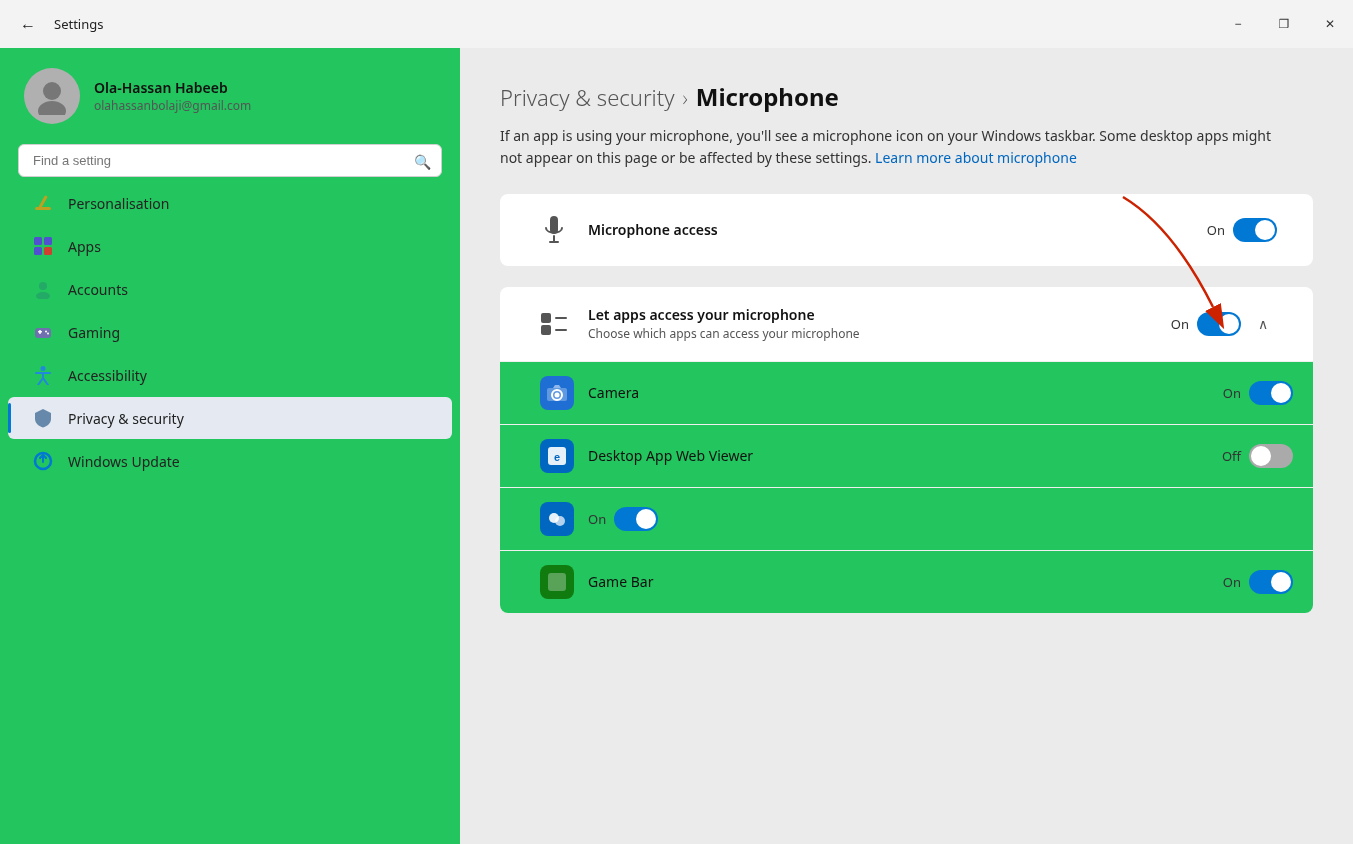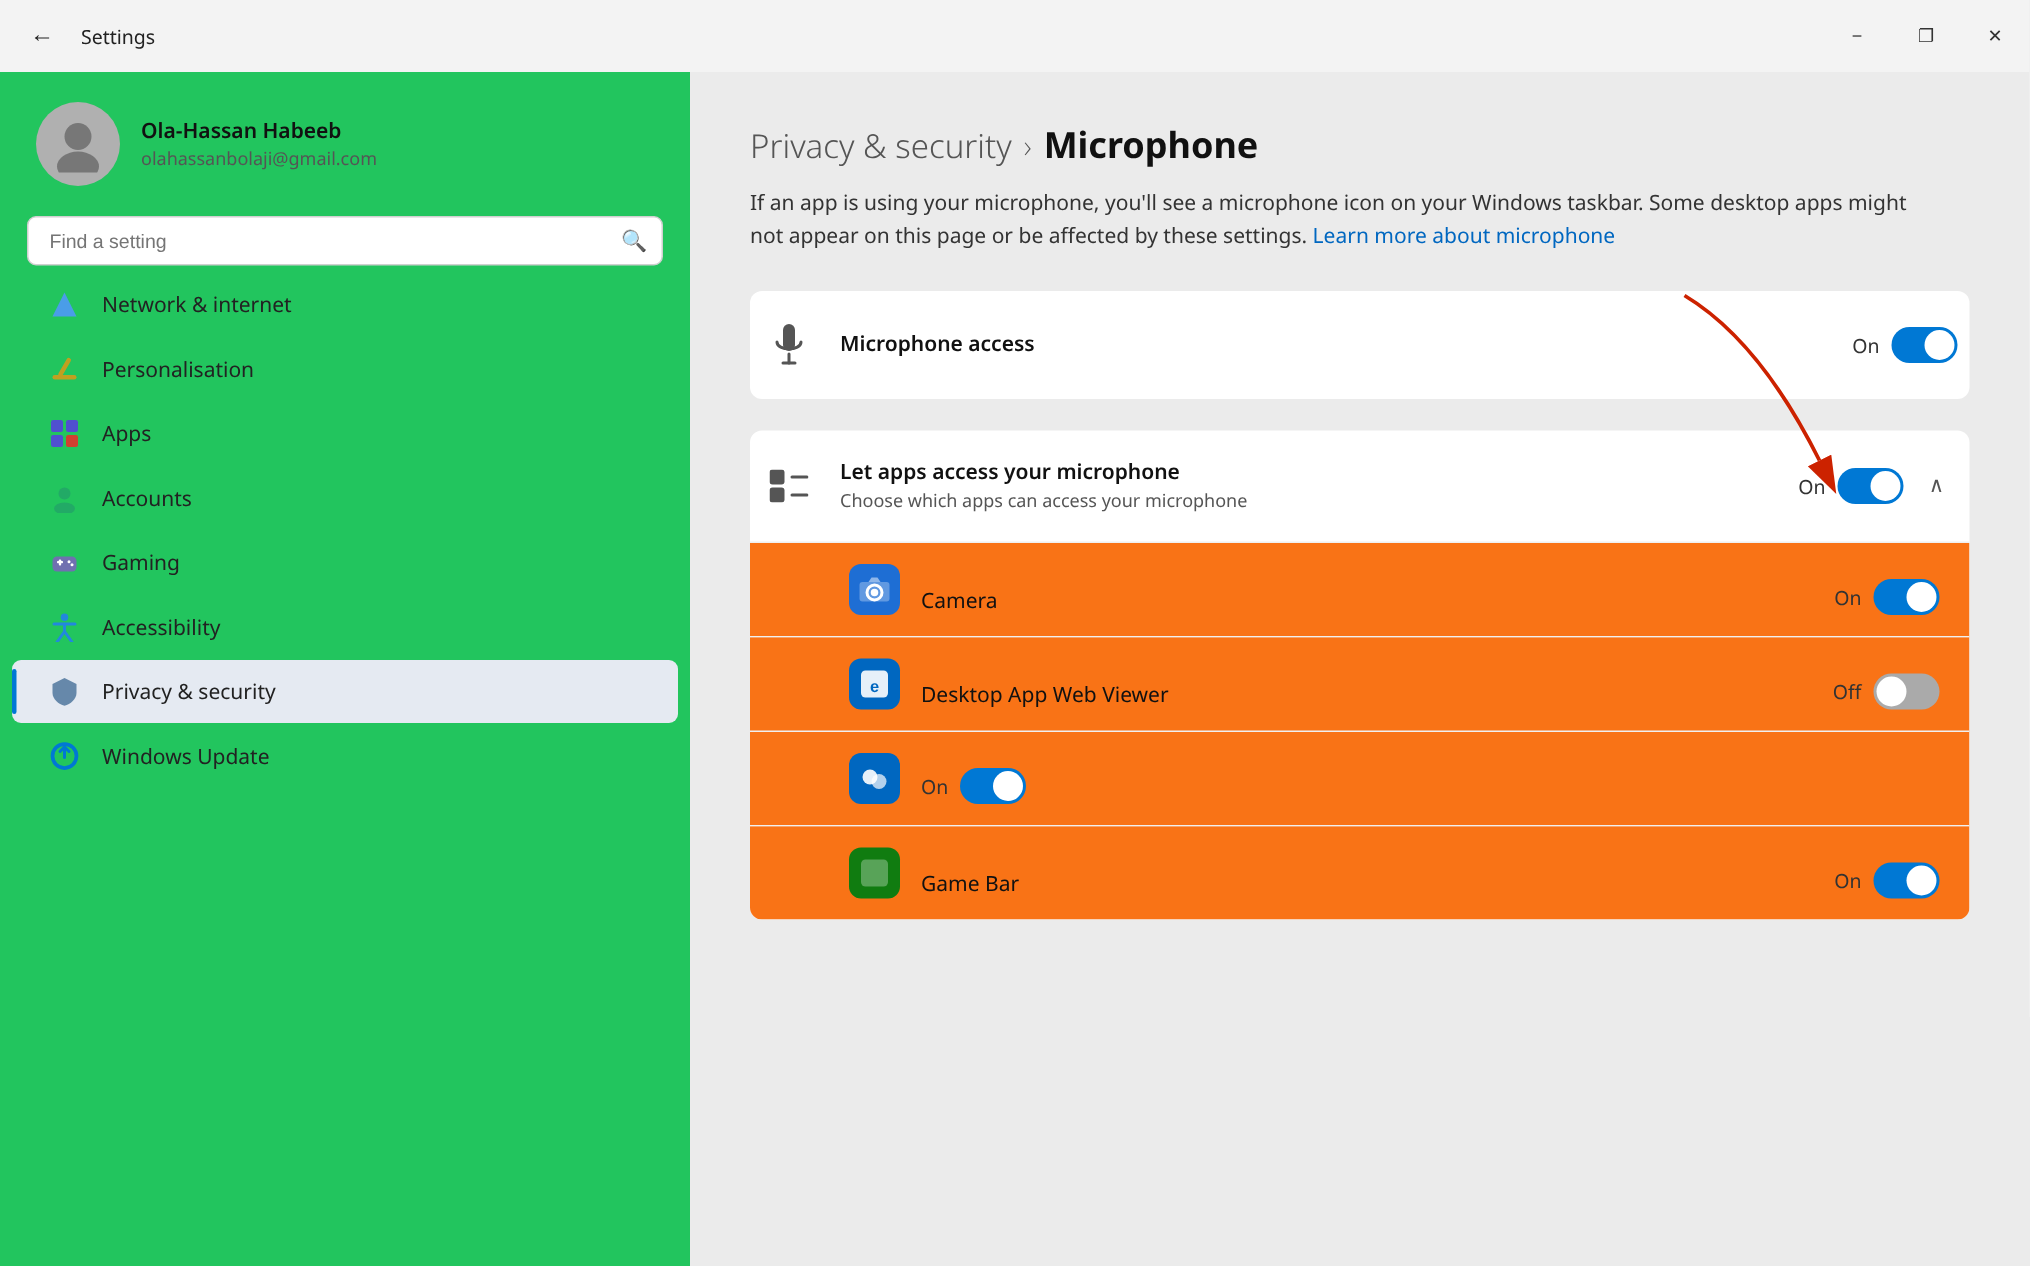--- a/index.html
+++ b/index.html
@@ -204,21 +204,21 @@
 
     .settings-card {
       background: #fff;
       border-radius: 8px;
       margin-bottom: 4px;
       overflow: hidden;
     }
     .setting-row {
       display: flex;
       align-items: center;
-      padding: 18px 8px;
+      padding: 18px 36px;
       border-bottom: 1px solid #f0f0f0;
       gap: 16px;
     }
     .setting-row:last-child { border-bottom: none; }
     .setting-icon-wrap {
       width: 36px;
       height: 36px;
       display: flex;
       align-items: center;
       justify-content: center;
@@ -282,25 +282,25 @@
       justify-content: center;
       border-radius: 4px;
       cursor: pointer;
       font-size: 14px;
       color: #555;
     }
 
     
     .app-setting-row {
       display: flex;
-      align-items: flex-end;
-      padding: 14px 20px 14px 66px;
+      align-items: center;
+      padding: 14px 20px 14px 40px;
       border-bottom: 1px solid #f0f0f0;
       gap: 14px;
-      background: #f97316;
+      background: #22c55e;
     }
     .app-setting-row:last-child { border-bottom: none; }
     .app-icon {
       width: 34px;
       height: 34px;
       border-radius: 8px;
       display: flex;
       align-items: center;
       justify-content: center;
       font-size: 18px;
@@ -361,28 +361,20 @@
         <span class="user-email">olahassanbolaji@gmail.com</span>
       </div>
     </div>
 
     <div class="search-box">
       <input class="search-input" type="text" placeholder="Find a setting" style="">
       <span class="search-icon-wrap">🔍</span>
     </div>
 
     <ul class="nav-list" id="nav-list">
-    <li class="nav-item">
-          <span class="nav-icon">
-            <svg width="20" height="20" viewBox="0 0 20 20">
-              <polygon points="10,2 18,18 2,18" fill="#4a9de8"></polygon>
-            </svg>
-          </span>
-          <span>Network &amp; internet</span>
-        </li>
         <li class="nav-item">
           <span class="nav-icon">
             <svg width="20" height="20" viewBox="0 0 20 20">
               <rect x="2" y="14" width="16" height="3" rx="1.5" fill="#c0a020"></rect>
               <rect x="8" y="2" width="3" height="14" rx="1.5" fill="#c0a020" transform="rotate(30,10,10)"></rect>
             </svg>
           </span>
           <span>Personalisation</span>
         </li>
         <li class="nav-item">

